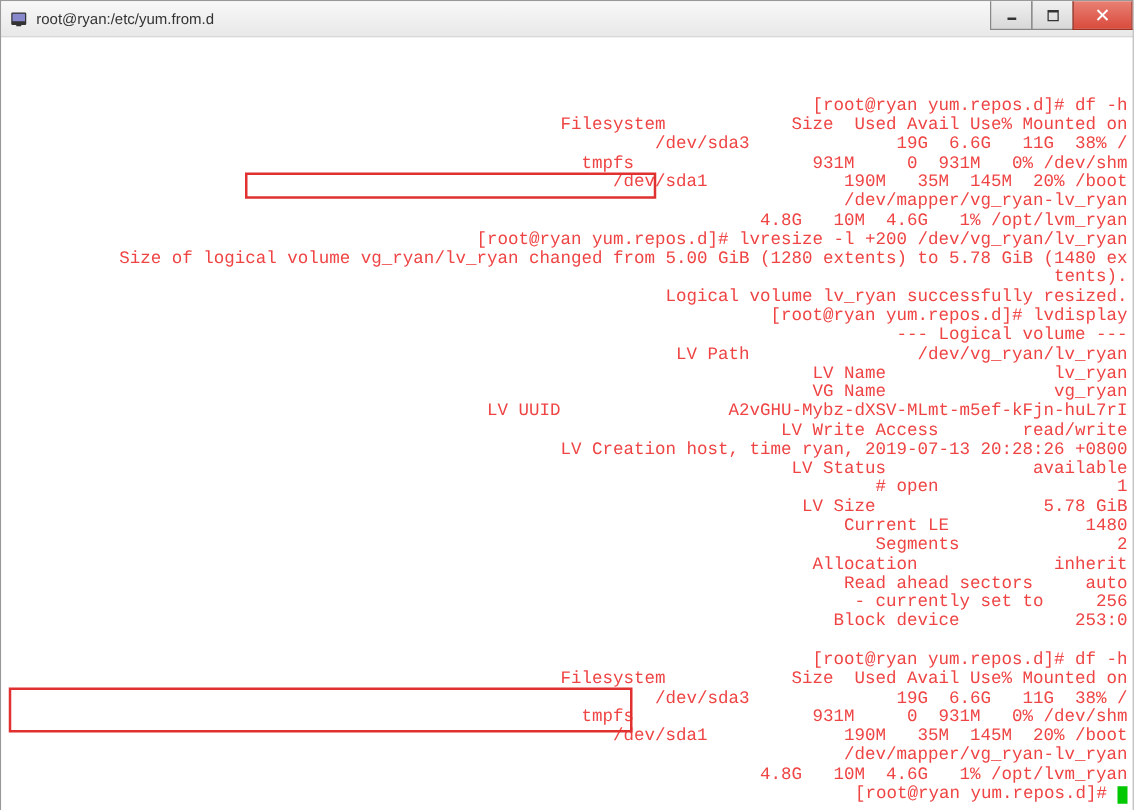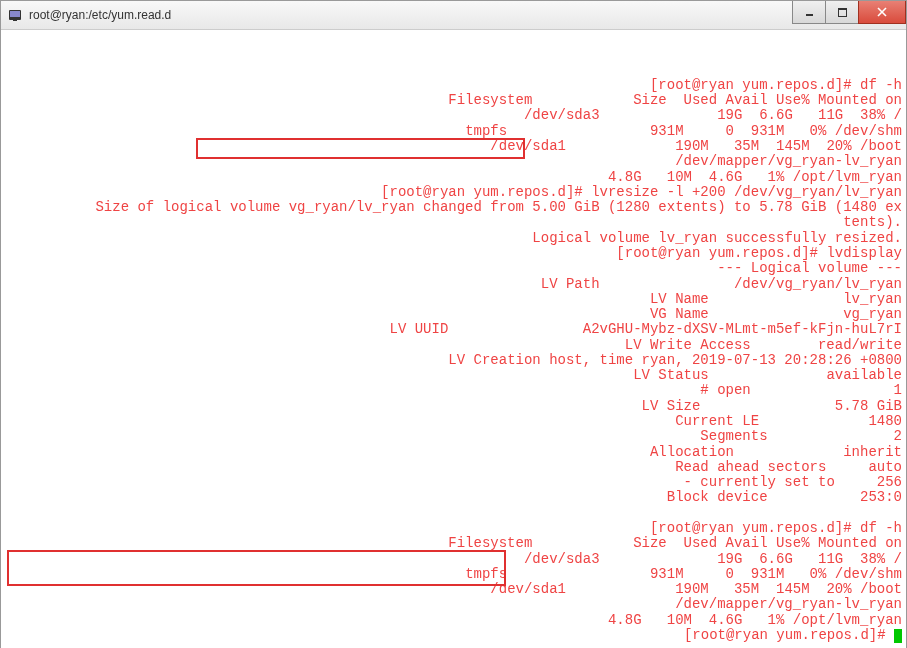--- a/index.html
+++ b/index.html
@@ -94,21 +94,21 @@
 
 <div class="window">
   <div class="titlebar">
     <span class="titlebar-icon">
       <svg viewBox="0 0 16 16">
           <rect x="2" y="3" width="12" height="10" fill="#333" rx="1"></rect>
           <rect x="3" y="4" width="10" height="6" fill="#88c"></rect>
           <rect x="6" y="13" width="4" height="1" fill="#333"></rect>
         </svg>
     </span>
-    <span class="titlebar-title">root@ryan:/etc/yum.read.d</span>
+    <span class="titlebar-title">root@ryan:/etc/yum.from.d</span>
     <div class="titlebar-buttons">
       <div class="titlebar-btn minimize">
         <svg viewBox="0 0 11 11">
             <line x1="2" y1="8" x2="9" y2="8" stroke="#333" stroke-width="2"></line>
           </svg>
       </div>
       <div class="titlebar-btn maximize">
         <svg viewBox="0 0 11 11">
             <rect x="1.5" y="1.5" width="8" height="8" fill="none" stroke="#333" stroke-width="1"></rect>
             <line x1="1.5" y1="2" x2="9.5" y2="2" stroke="#333" stroke-width="2"></line>

